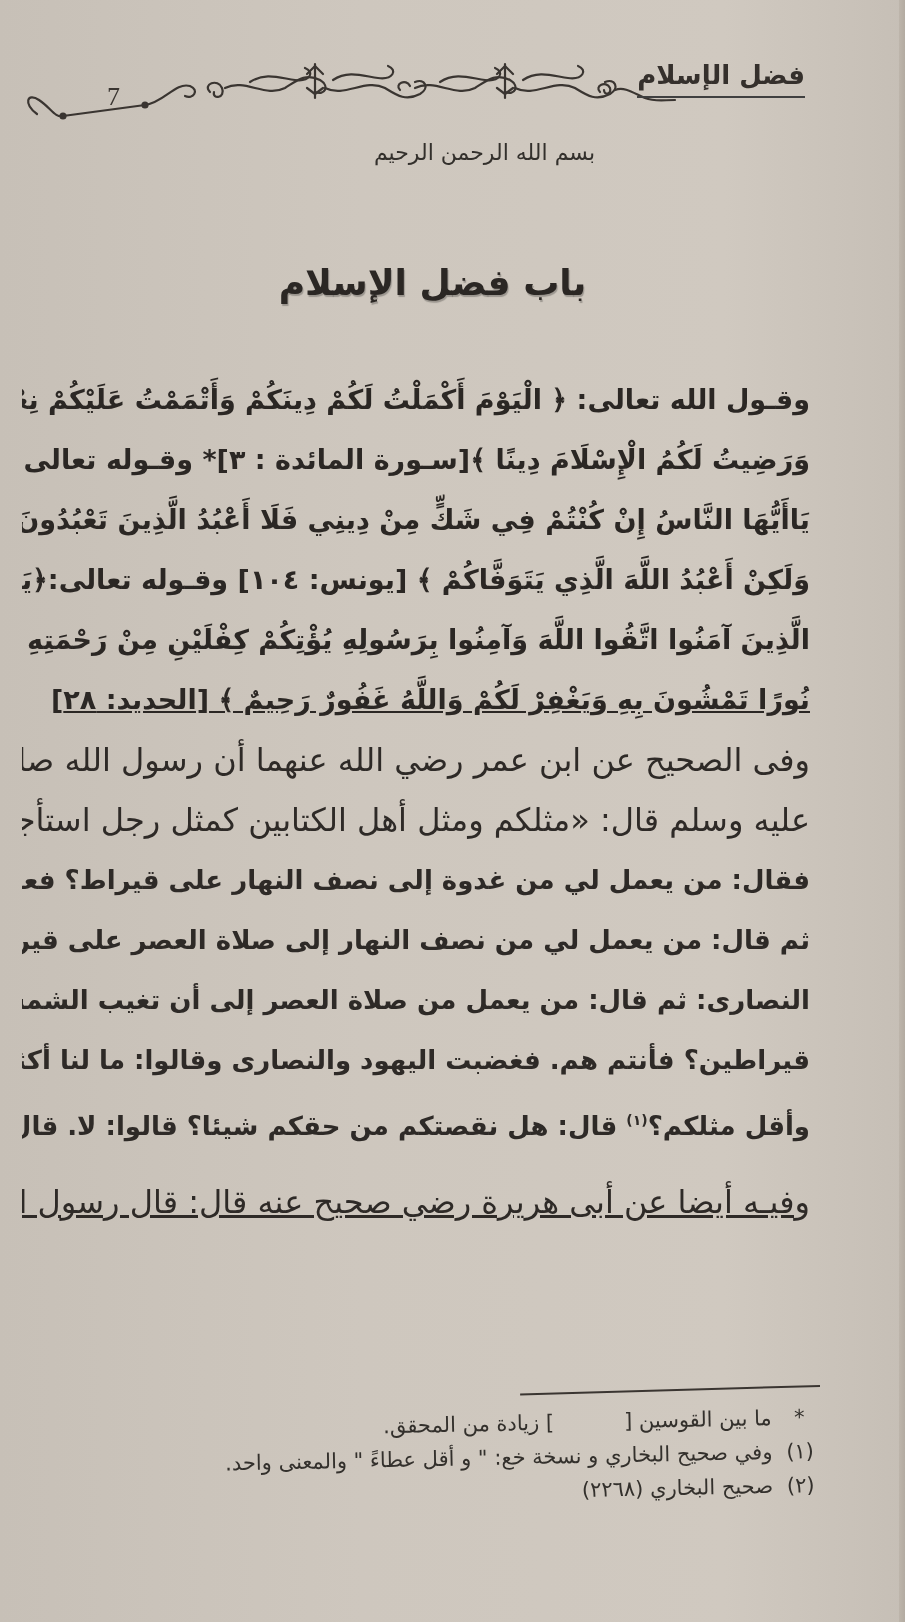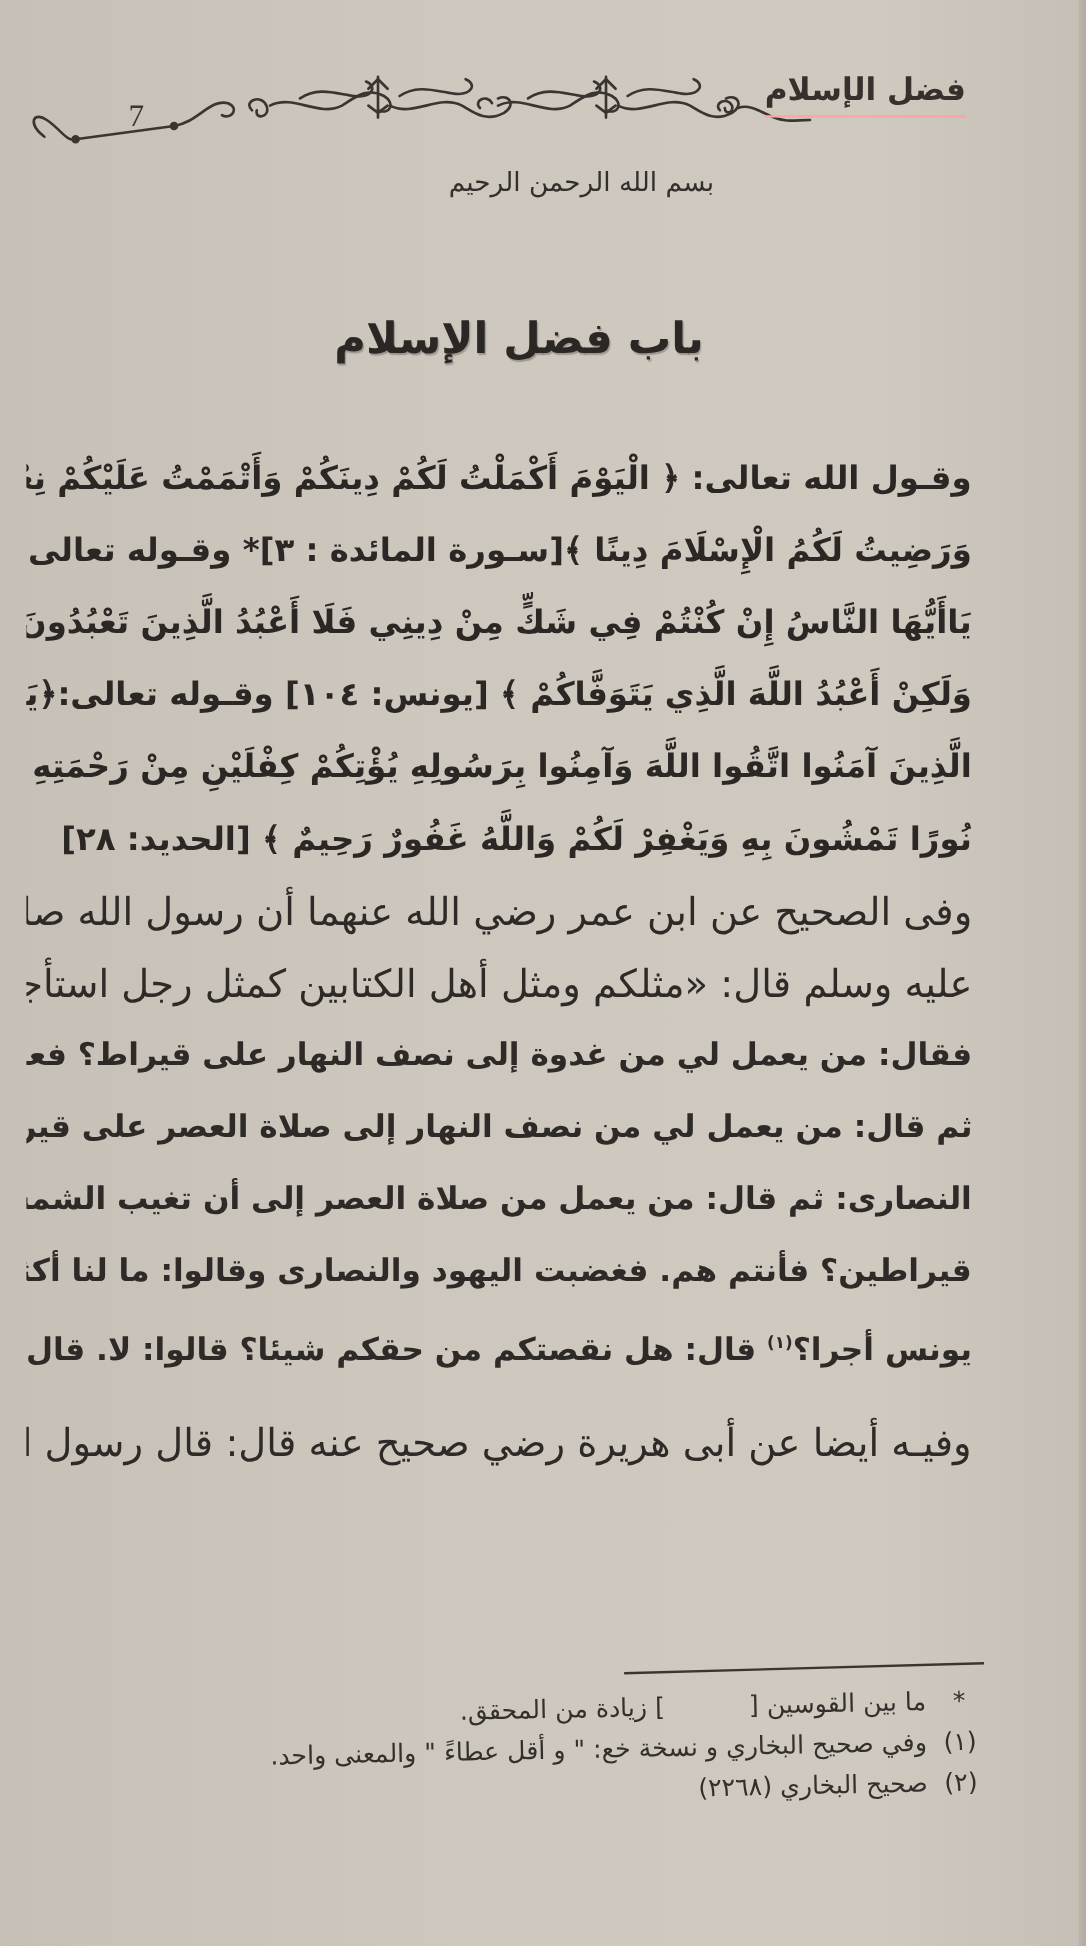--- a/index.html
+++ b/index.html
@@ -43,21 +43,21 @@
     .running-title {
       position: absolute;
       right: 0px; top: 8px;
       font-family: "DejaVu Sans", sans-serif;
       font-size: 26px;
       font-weight: bold;
       direction: rtl;
       color: #35302c;
       letter-spacing: -1px;
       padding-bottom: 6px;
-      border-bottom: 2px solid #fca5a5;
+      border-bottom: 2px solid #404040;
     }
     .basmala {
       position: absolute;
       left: 0; width: 905px;
       top: 140px;
       text-align: center;
       direction: rtl;
       font-family: "DejaVu Sans", sans-serif;
       font-size: 22px;
       color: #33302c;
@@ -89,21 +89,21 @@
     }
     .line {
       height: 60px;
       line-height: 56px;
       font-size: 26px;
       white-space: nowrap;
       overflow: hidden;
       text-align: justify;
       text-align-last: justify;
     }
-    .line.last { text-align-last: right; }
+    .line.last { text-align-last: right; text-decoration: underline; }
     .line.quran { font-weight: bold; font-size: 27px; color: #2b2724; }
     .line.hadith { font-size: 32px; }
     .line.bold { font-weight: bold; }
     .gap { height: 22px; }
     .footnote-rule {
       position: absolute;
       left: 520px; top: 1385px;
       width: 300px; height: 2px;
       background: #3a3531;
       transform: rotate(-1.6deg);
@@ -173,21 +173,21 @@
     <div class="line quran">يَاأَيُّهَا النَّاسُ إِنْ كُنْتُمْ فِي شَكٍّ مِنْ دِينِي فَلَا أَعْبُدُ الَّذِينَ تَعْبُدُونَ مِنْ دُونِ اللَّهِ</div>
     <div class="line quran">وَلَكِنْ أَعْبُدُ اللَّهَ الَّذِي يَتَوَفَّاكُمْ ﴾ [يونس: ١٠٤] وقـوله تعالى:﴿يَا أَيُّهَا</div>
     <div class="line quran">الَّذِينَ آمَنُوا اتَّقُوا اللَّهَ وَآمِنُوا بِرَسُولِهِ يُؤْتِكُمْ كِفْلَيْنِ مِنْ رَحْمَتِهِ وَيَجْعَلْ لَكُمْ</div>
     <div class="line quran last">نُورًا تَمْشُونَ بِهِ وَيَغْفِرْ لَكُمْ وَاللَّهُ غَفُورٌ رَحِيمٌ ﴾ [الحديد: ٢٨]</div>
     <div class="line hadith">وفى الصحيح عن ابن عمر رضي الله عنهما أن رسول الله صلى الله</div>
     <div class="line hadith">عليه وسلم قال: «مثلكم ومثل أهل الكتابين كمثل رجل استأجر أجراء</div>
     <div class="line bold">فقال: من يعمل لي من غدوة إلى نصف النهار على قيراط؟ فعملت اليهود.</div>
     <div class="line bold">ثم قال: من يعمل لي من نصف النهار إلى صلاة العصر على قيراط؟ فعملت</div>
     <div class="line bold">النصارى: ثم قال: من يعمل من صلاة العصر إلى أن تغيب الشمس على</div>
     <div class="line bold">قيراطين؟ فأنتم هم.  فغضبت اليهود والنصارى وقالوا: ما لنا أكثر عملا</div>
-    <div class="line bold"><span>يونس أجرا؟</span><span class="sup">(١)</span> <span>قال: هل نقصتكم من حقكم شيئا؟ قالوا: لا. قال: ذلك</span></div>
+    <div class="line bold"><span>وأقل مثلكم؟</span><span class="sup">(١)</span> <span>قال: هل نقصتكم من حقكم شيئا؟ قالوا: لا. قال: ذلك</span></div>
     <div class="gap"></div>
     <div class="line hadith last">وفيـه أيضا عن أبى هريرة رضي صحيح عنه قال:  قال رسول الله صلى</div>
   </div>
 
   <div class="footnote-rule"></div>
 
   <div class="footnotes">
     <div class="fn">
       <span class="marker">*</span>
       <span>ما بين القوسين [</span><span class="bracket-gap"></span><span>] زيادة من المحقق.</span>

